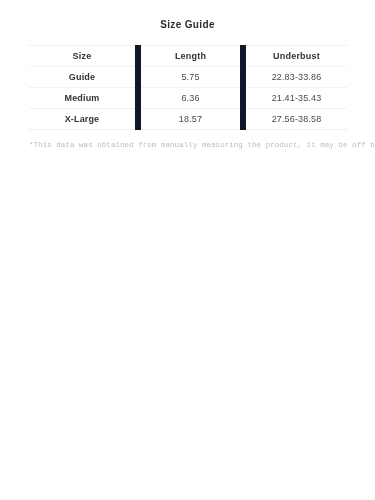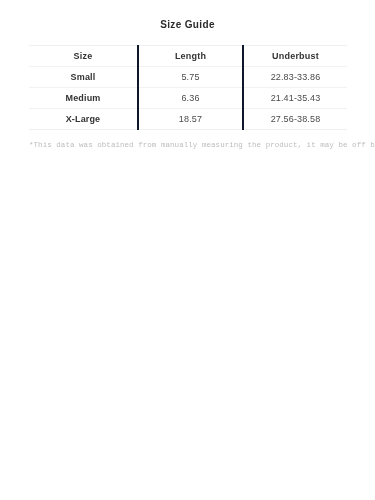--- a/index.html
+++ b/index.html
@@ -50,21 +50,21 @@
   table.size-table col.c-size   { width: 109px; }
   table.size-table col.c-length { width: 105px; }
   table.size-table col.c-under  { width: 104px; }
   table.size-table th,
   table.size-table td {
     height: 20px;
     padding: 0;
     text-align: center;
     vertical-align: middle;
     border-bottom: 1px solid #f2f2f2;
-    border-right: 2px solid #0f172a;
+    border-right: 6px solid #0f172a;
     font-size: 9px;
     line-height: 20px;
     white-space: nowrap;
   }
   table.size-table th:last-child,
   table.size-table td:last-child {
     border-right: none;
   }
   table.size-table tr:last-child td {
     border-bottom: none;
@@ -113,21 +113,21 @@
       </colgroup>
       <thead>
         <tr>
           <th>Size</th>
           <th>Length</th>
           <th>Underbust</th>
         </tr>
       </thead>
       <tbody>
         <tr>
-          <td class="cell-size">Small</td>
+          <td class="cell-size">Guide</td>
           <td class="cell-num">5.75</td>
           <td class="cell-num">22.83-33.86</td>
         </tr>
         <tr>
           <td class="cell-size">Medium</td>
           <td class="cell-num">6.36</td>
           <td class="cell-num">21.41-35.43</td>
         </tr>
         <tr>
           <td class="cell-size">X-Large</td>

